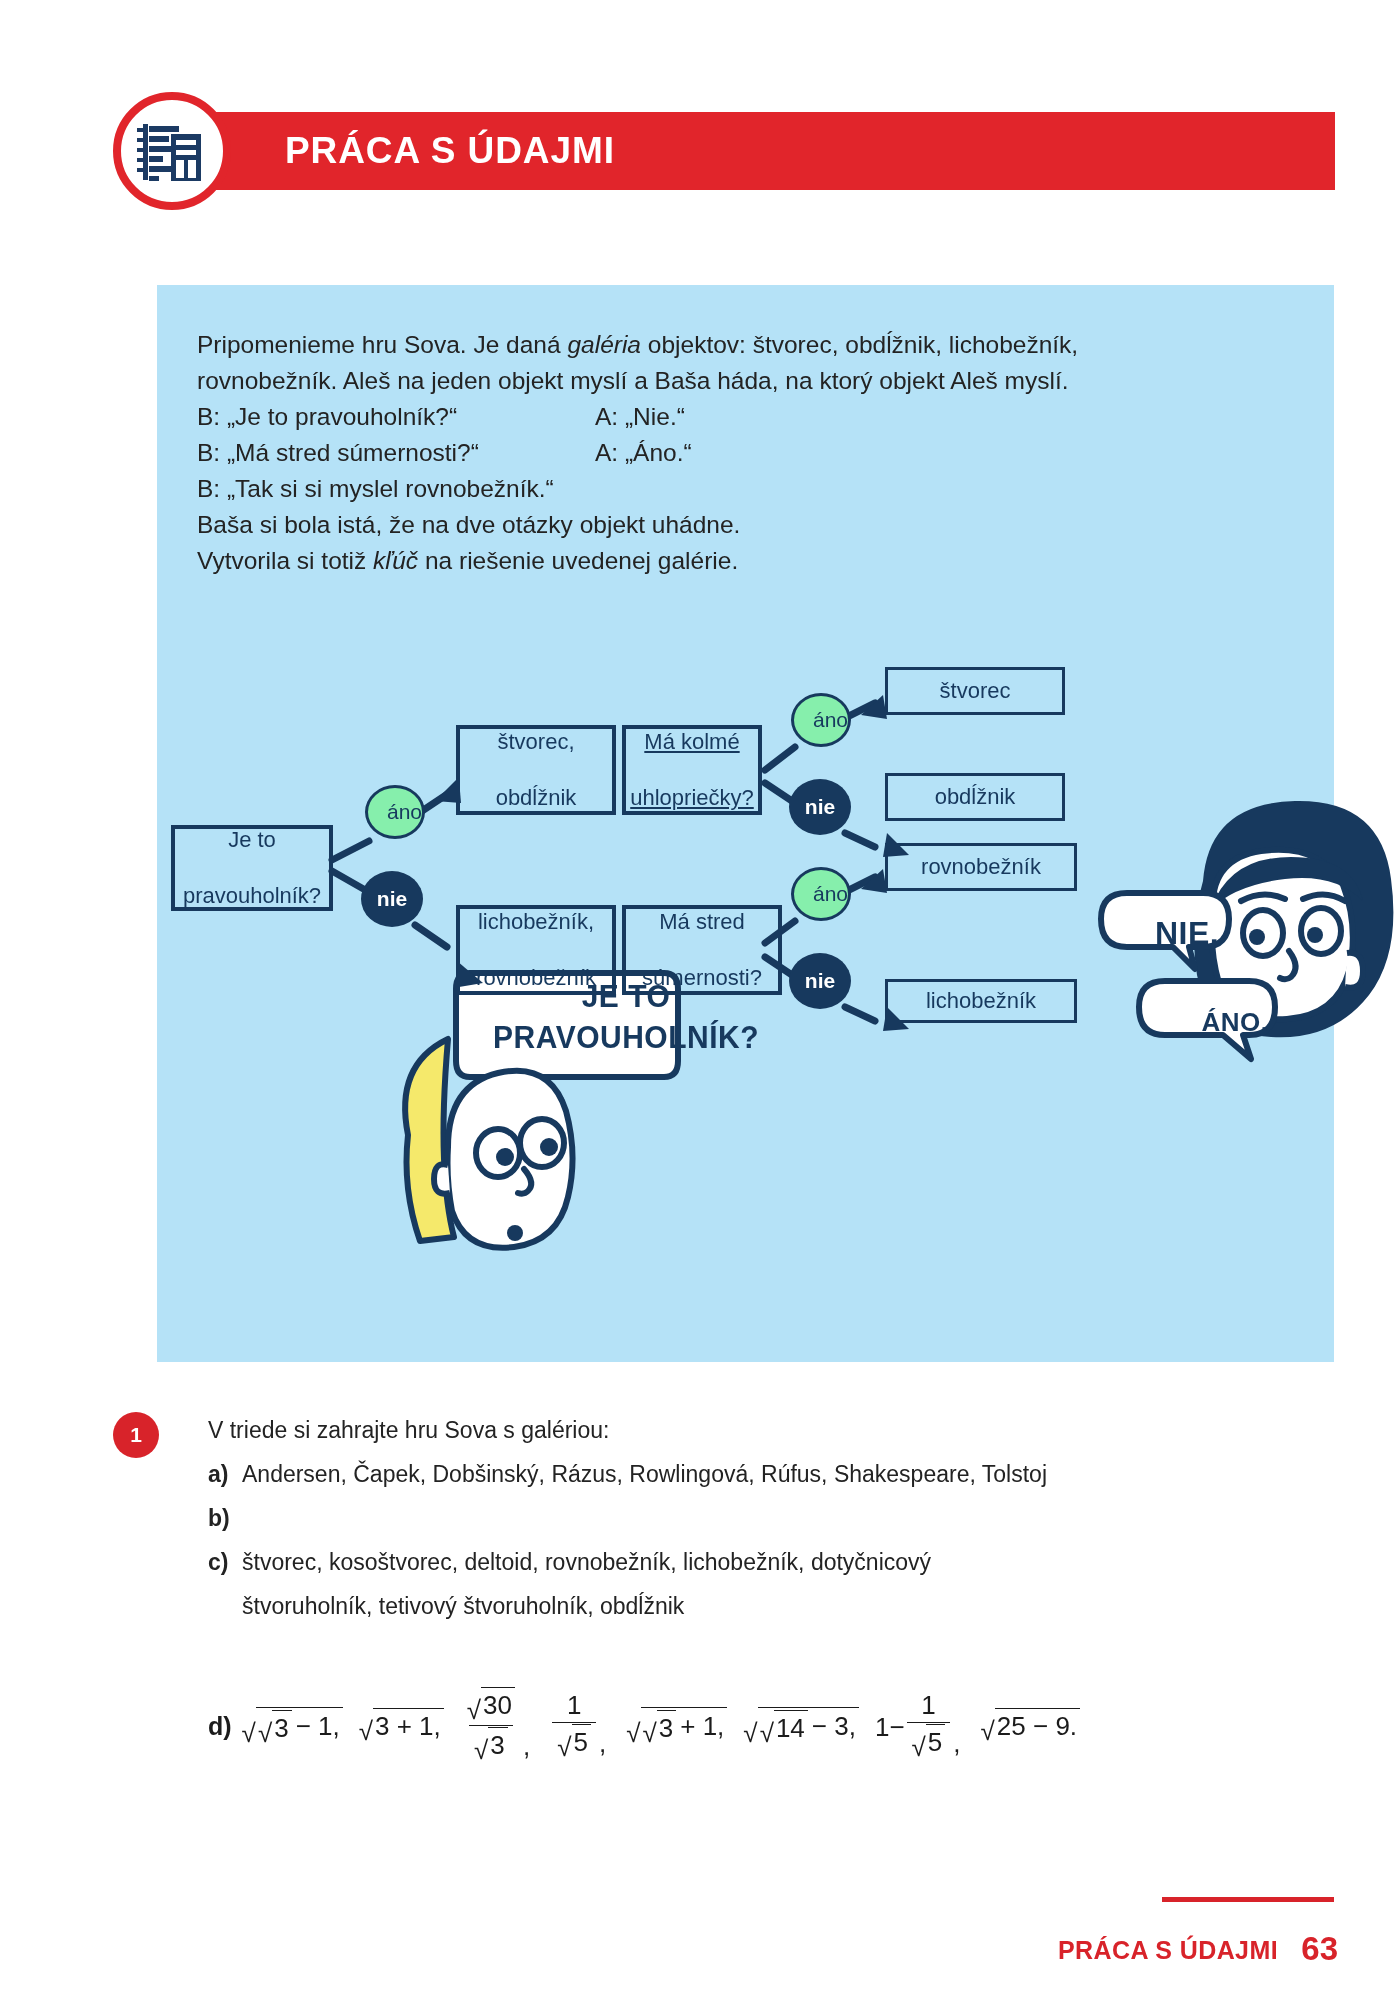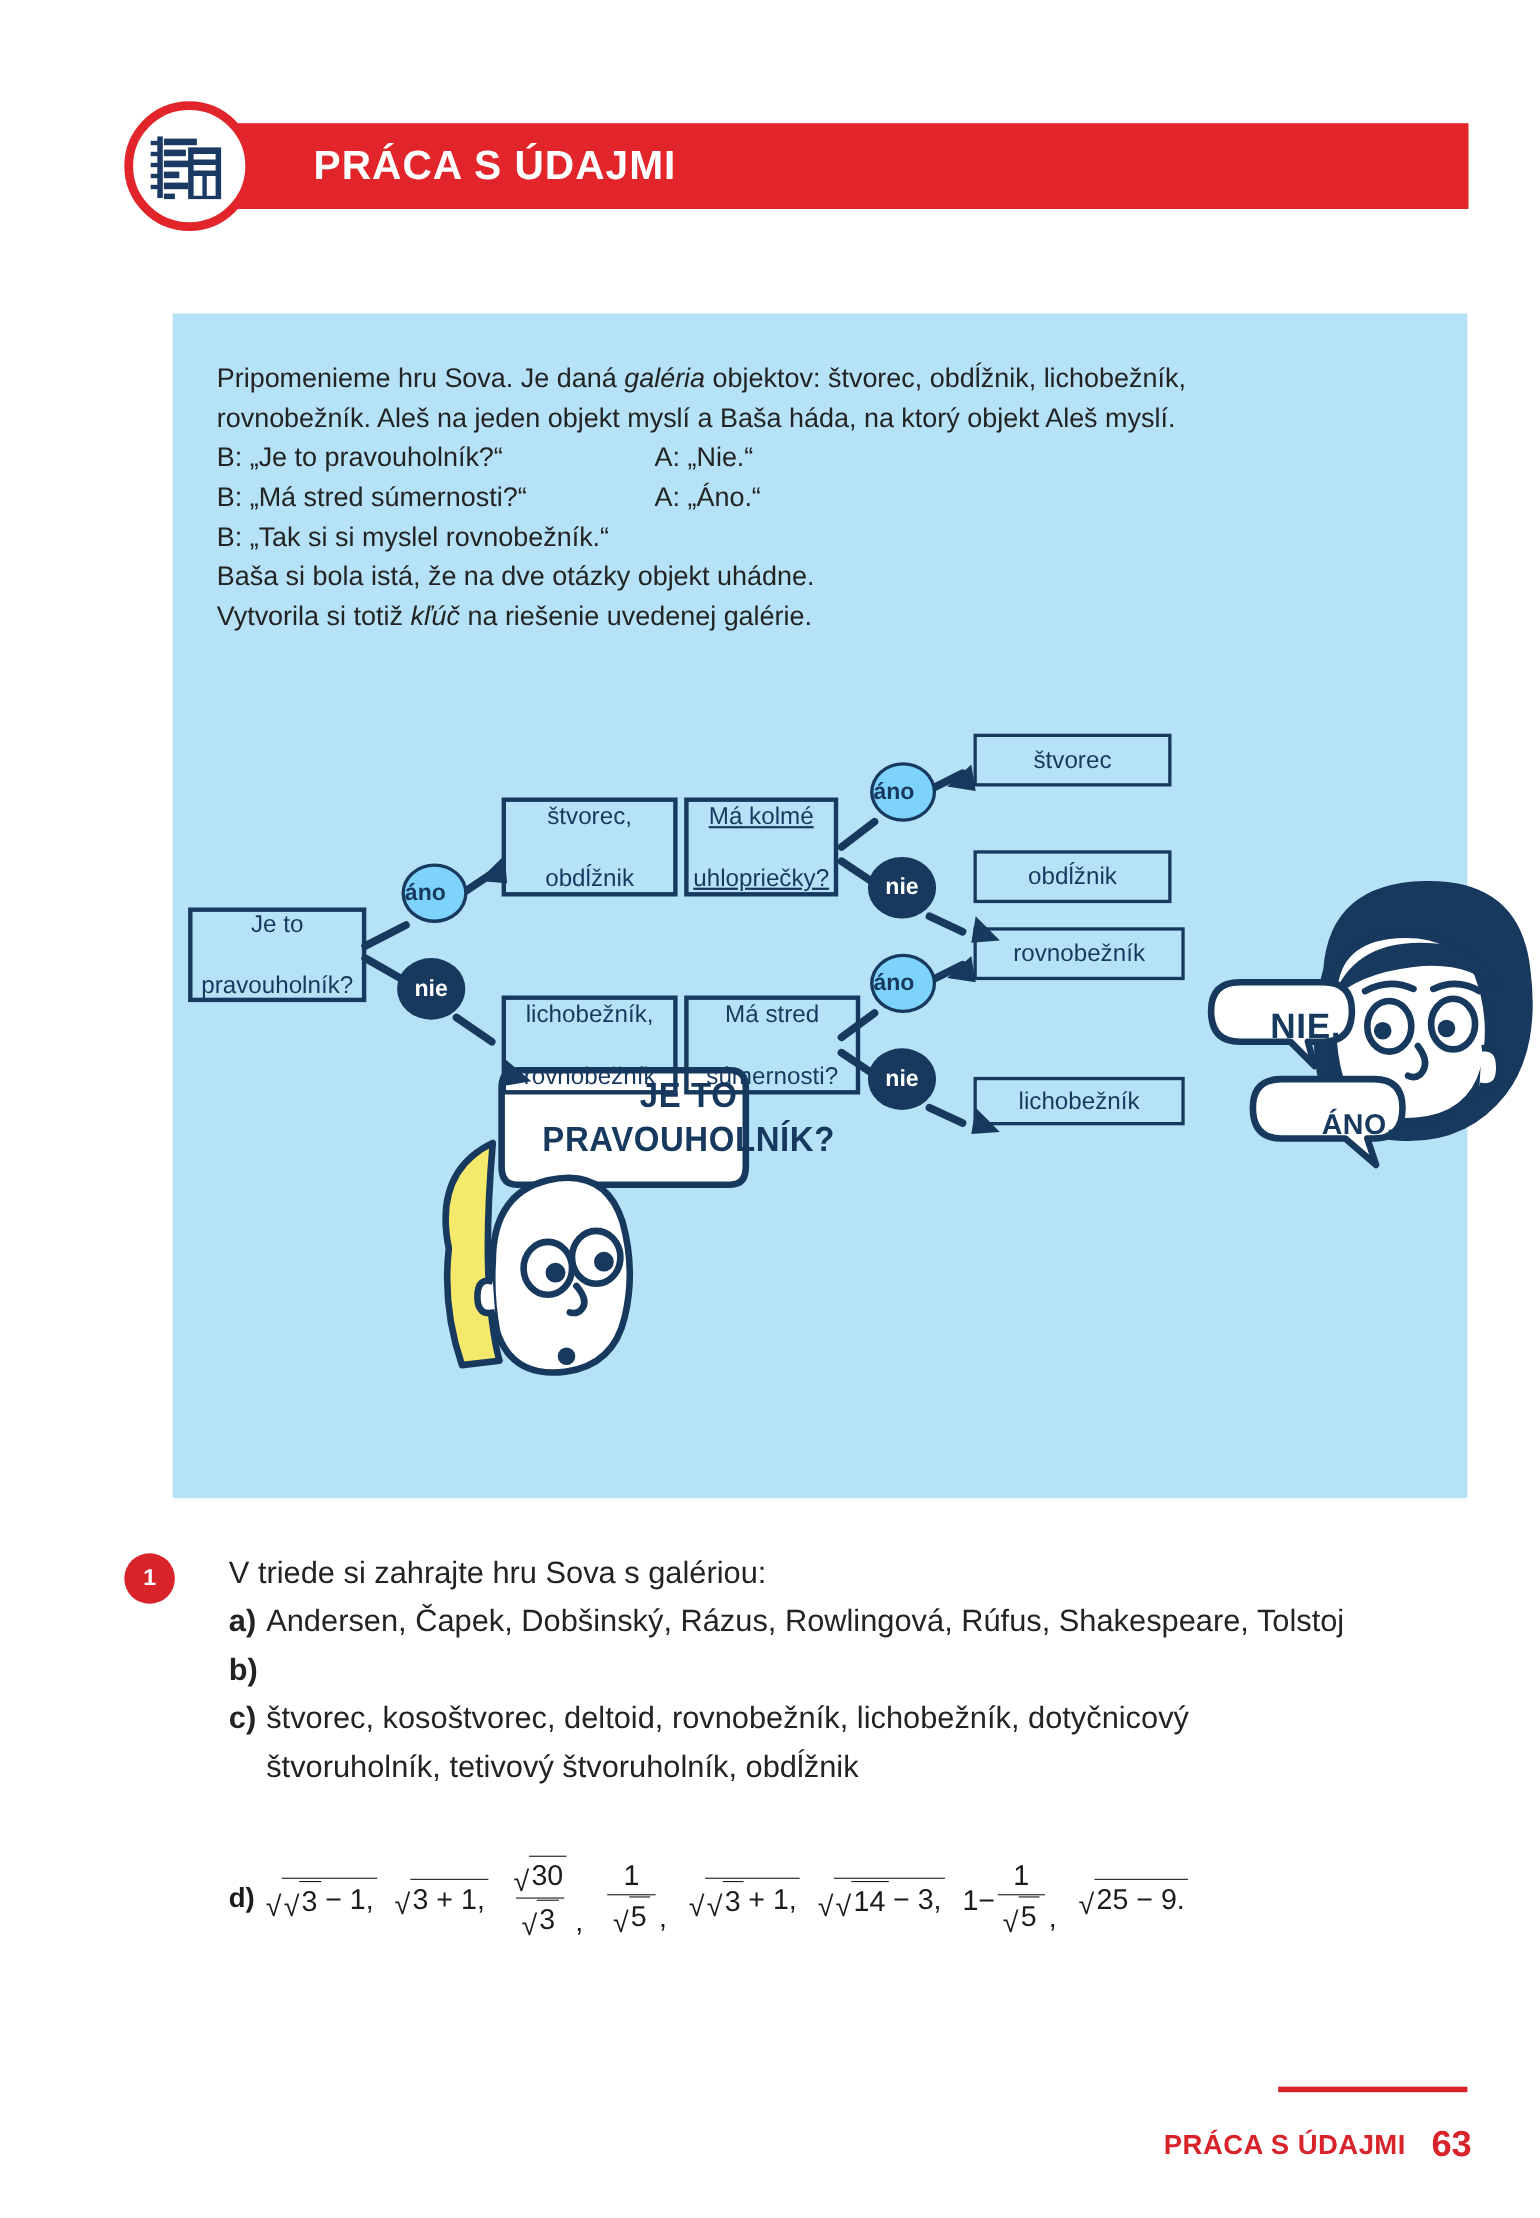--- a/index.html
+++ b/index.html
@@ -164,28 +164,28 @@
     font-weight: bold;
     border-radius: 50%;
     display: flex;
     align-items: center;
     justify-content: center;
     box-sizing: border-box;
     z-index: 3;
   }
   .pill-white {
     position: absolute;
-    background: #7dd3fc;
+    background: #86efac;
     color: #17395e;
     font-size: 21px;
-    font-weight: bold;
+    font-weight: normal;
     border-radius: 50%;
     display: flex;
     align-items: center;
-    justify-content: flex-start;
+    justify-content: flex-end;
     box-sizing: border-box;
     border: 3px solid #17395e;
     z-index: 3;
   }
 
   
   .ex-number {
     position: absolute;
     left: 113px;
     top: 1412px;
@@ -198,21 +198,21 @@
     font-weight: bold;
     display: flex;
     align-items: center;
     justify-content: center;
   }
   .ex-body {
     position: absolute;
     left: 208px;
     top: 1408px;
     width: 1130px;
-    font-size: 28px;
+    font-size: 23px;
     line-height: 44px;
     color: #232323;
   }
   .ex-body .lead { margin: 0; }
   .ex-item {
     display: flex;
     margin: 0;
   }
   .ex-item .lbl {
     font-weight: bold;

